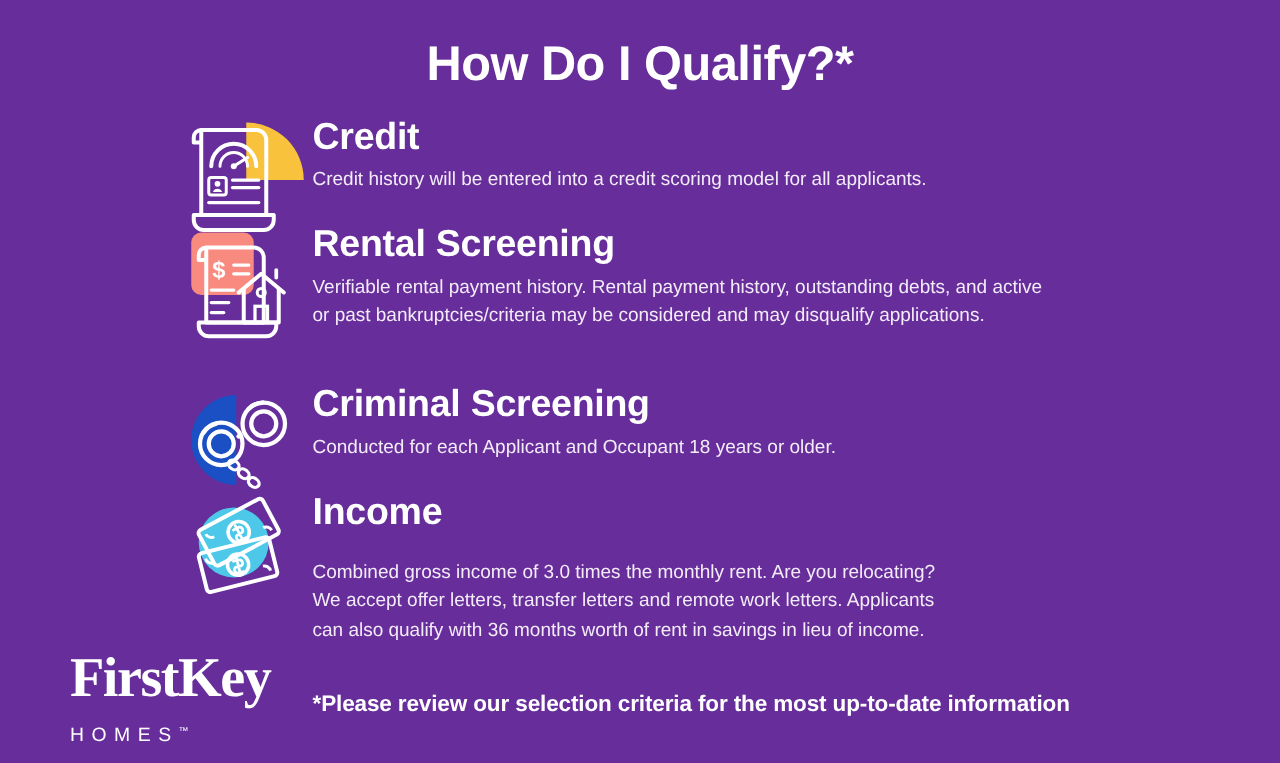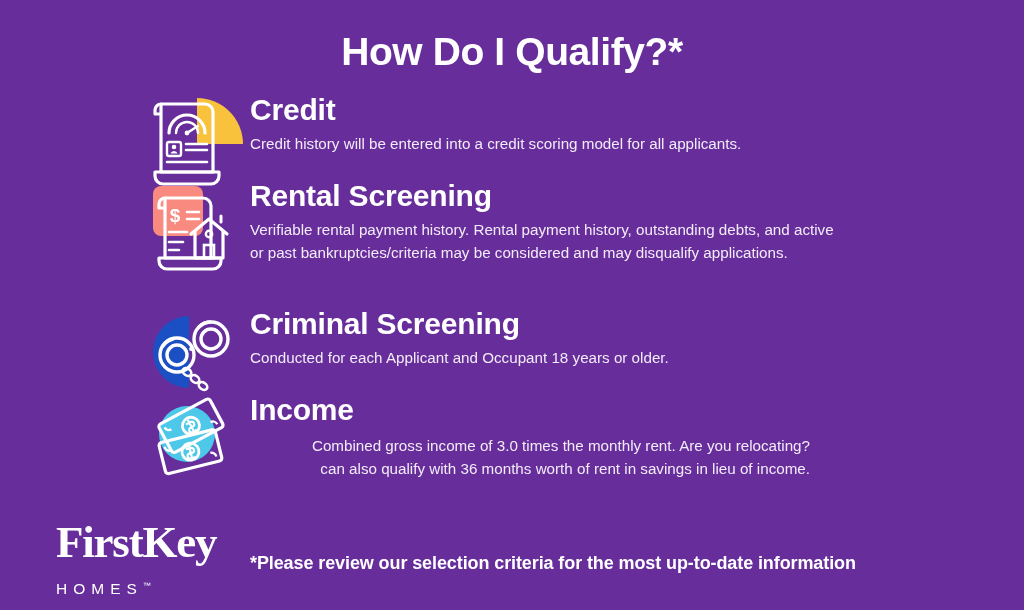--- a/index.html
+++ b/index.html
@@ -66,23 +66,23 @@
 
   
   #row-credit   {top:6px;}
   #row-rental   {top:92px;}
   #row-criminal {top:220px;}
   #row-income   {top:306px;}
 
   #row-credit   .row-body{max-width:640px;}
   #row-rental   .row-body{max-width:642px;}
   #row-criminal .row-body{max-width:640px;}
-  #row-income   .row-body{max-width:560px;text-align:right;}
-
-  #row-income .row-head{margin-bottom:8px;}
+  #row-income   .row-body{max-width:560px;}
+
+  #row-income .row-head{margin-bottom:20px;}
   #row-income .row-icon{padding-top:24px;}
   .logo{
     position:absolute;
     left:56px;top:520px;
     width:200px;
   }
   .logo-word{
     font-family:"Liberation Serif", serif;
     font-size:45px;
     font-weight:bold;
@@ -237,20 +237,21 @@
             <path d="M45 54 v12 M42 56.5 h5 a2.6 2.6 0 0 1 0 5 h-4 a2.6 2.6 0 0 0 0 5 h5" fill="none" stroke="#ffffff" stroke-width="2.2" stroke-linecap="round"></path>
             <path d="M21 49 a5 5 0 0 0 5 5" fill="none" stroke="#ffffff" stroke-width="2.4"></path>
             <path d="M69 71 a5 5 0 0 0 -5 -5" fill="none" stroke="#ffffff" stroke-width="2.4"></path>
           </g>
         </svg>
       </div>
       <div class="row-text">
         <div class="row-head">Income</div>
         <div class="row-body">
           <span class="ln">Combined gross income of 3.0 times the monthly rent. Are you relocating?</span>
+          <span class="ln">We accept offer letters, transfer letters and remote work letters. Applicants</span>
           <span class="ln">can also qualify with 36 months worth of rent in savings in lieu of income.</span>
         </div>
       </div>
     </div>
 
   </div>
 
   <div class="logo">
     <div class="logo-word">FirstKey</div>
     <div class="logo-sub">

